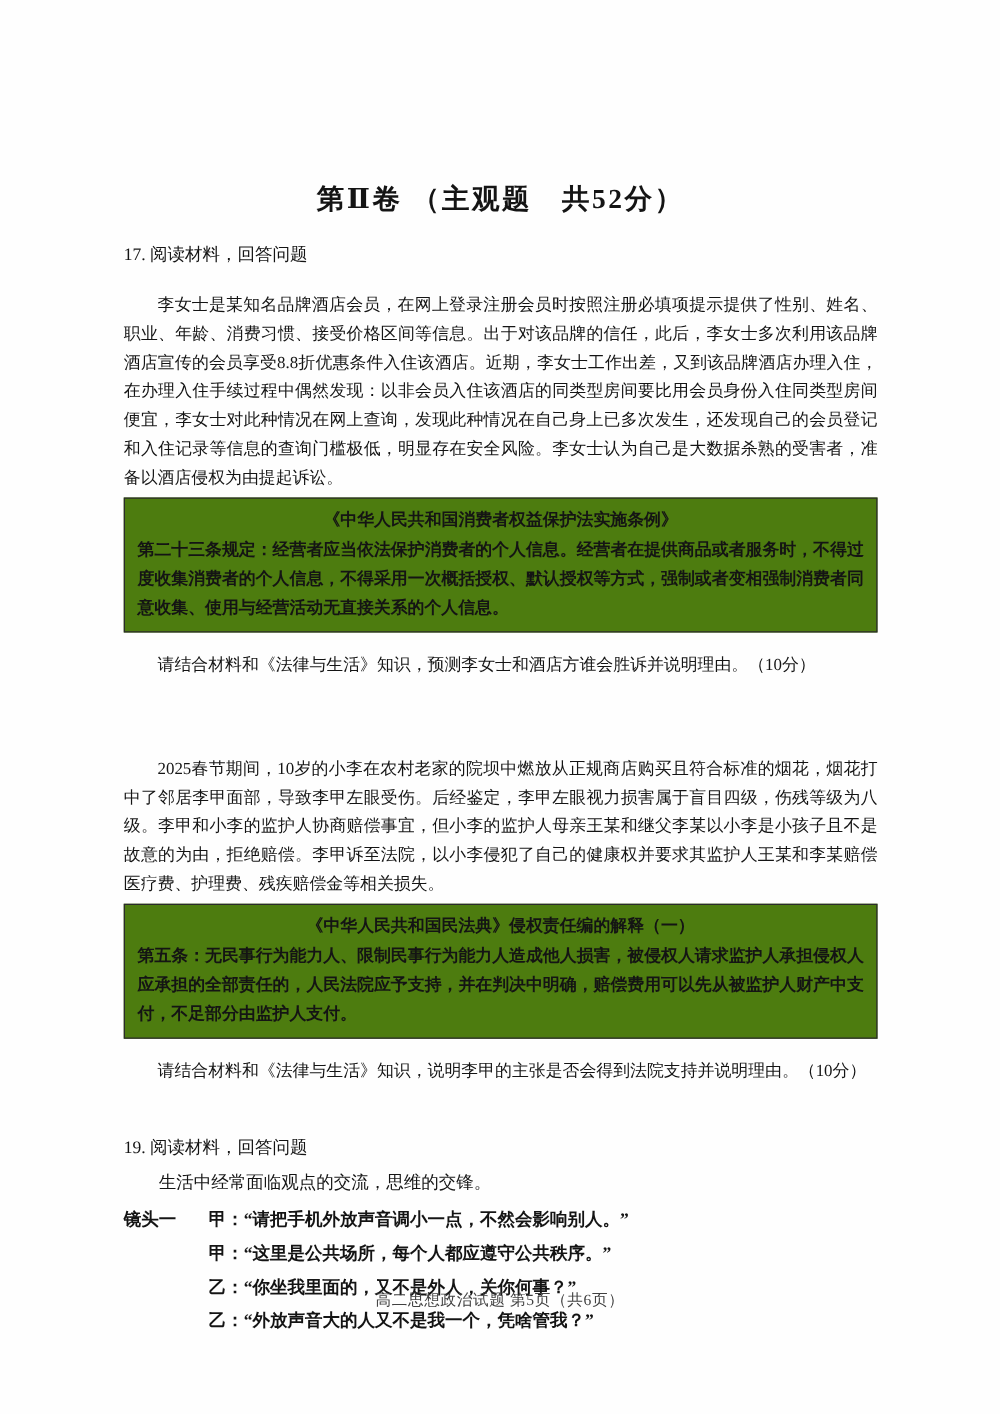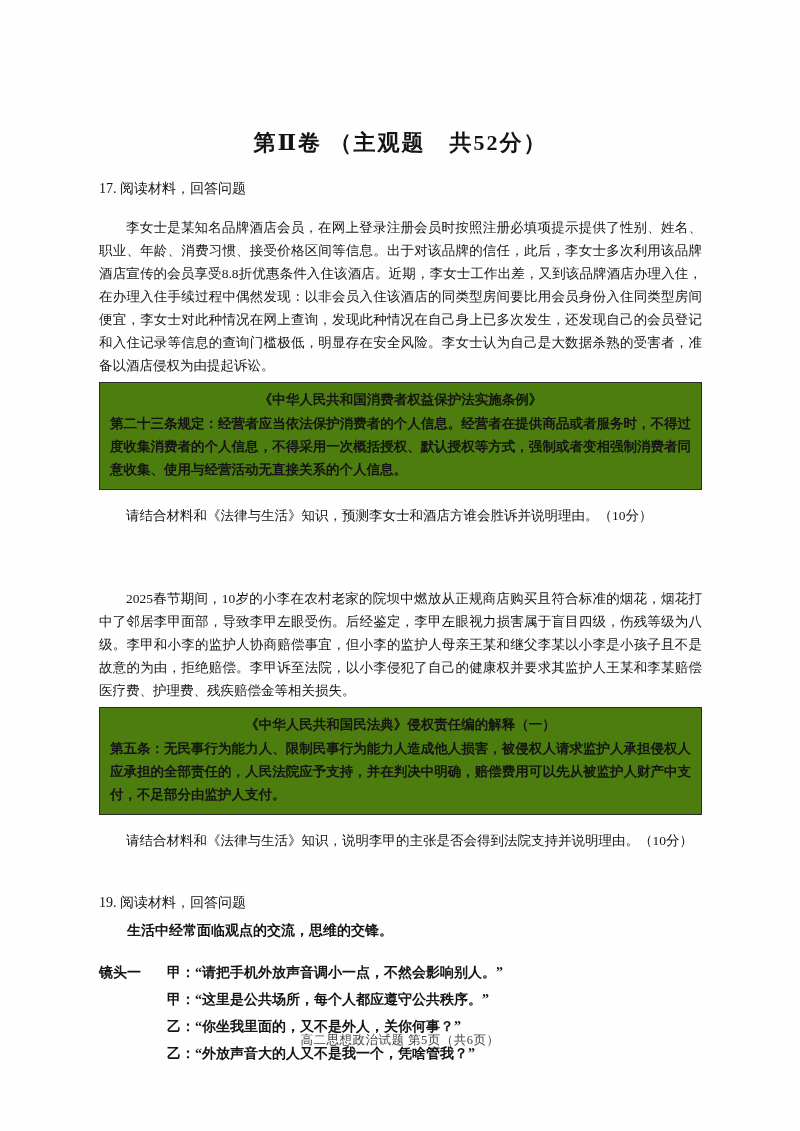--- a/index.html
+++ b/index.html
@@ -11,21 +11,21 @@
     margin: 0 auto;
     background: #fefefe;
     position: relative;
     font-family: "Liberation Serif", "DejaVu Serif", serif;
     color: #141414;
     overflow: hidden;
   }
   .content {
     position: absolute;
     left: 99px;
-    top: 128px;
+    top: 144px;
     width: 603px;
   }
   .doc-title {
     text-align: center;
     font-size: 22px;
     font-weight: bold;
     letter-spacing: 2px;
     margin: 0 0 20px 0;
   }
   .q-heading {
@@ -63,23 +63,23 @@
     line-height: 23px;
     text-indent: 2em;
     text-align: justify;
     margin: 0;
   }
   .sec-17 .ask-para { margin-bottom: 60px; }
   .sec-18 .ask-para { margin-bottom: 40px; }
   .intro-para {
     font-size: 14px;
     line-height: 24px;
-    font-weight: bold;
+    font-weight: normal;
     text-indent: 2em;
-    margin: 2px 0 16px 0;
+    margin: 2px 0 4px 0;
   }
   .dialogue { font-size: 14px; font-weight: bold; }
   .dline { line-height: 27px; }
   .lens { display: inline-block; width: 68px; }
   .cont { padding-left: 68px; }
   .footer {
     position: absolute;
     left: 0;
     top: 1032px;
     width: 100%;

